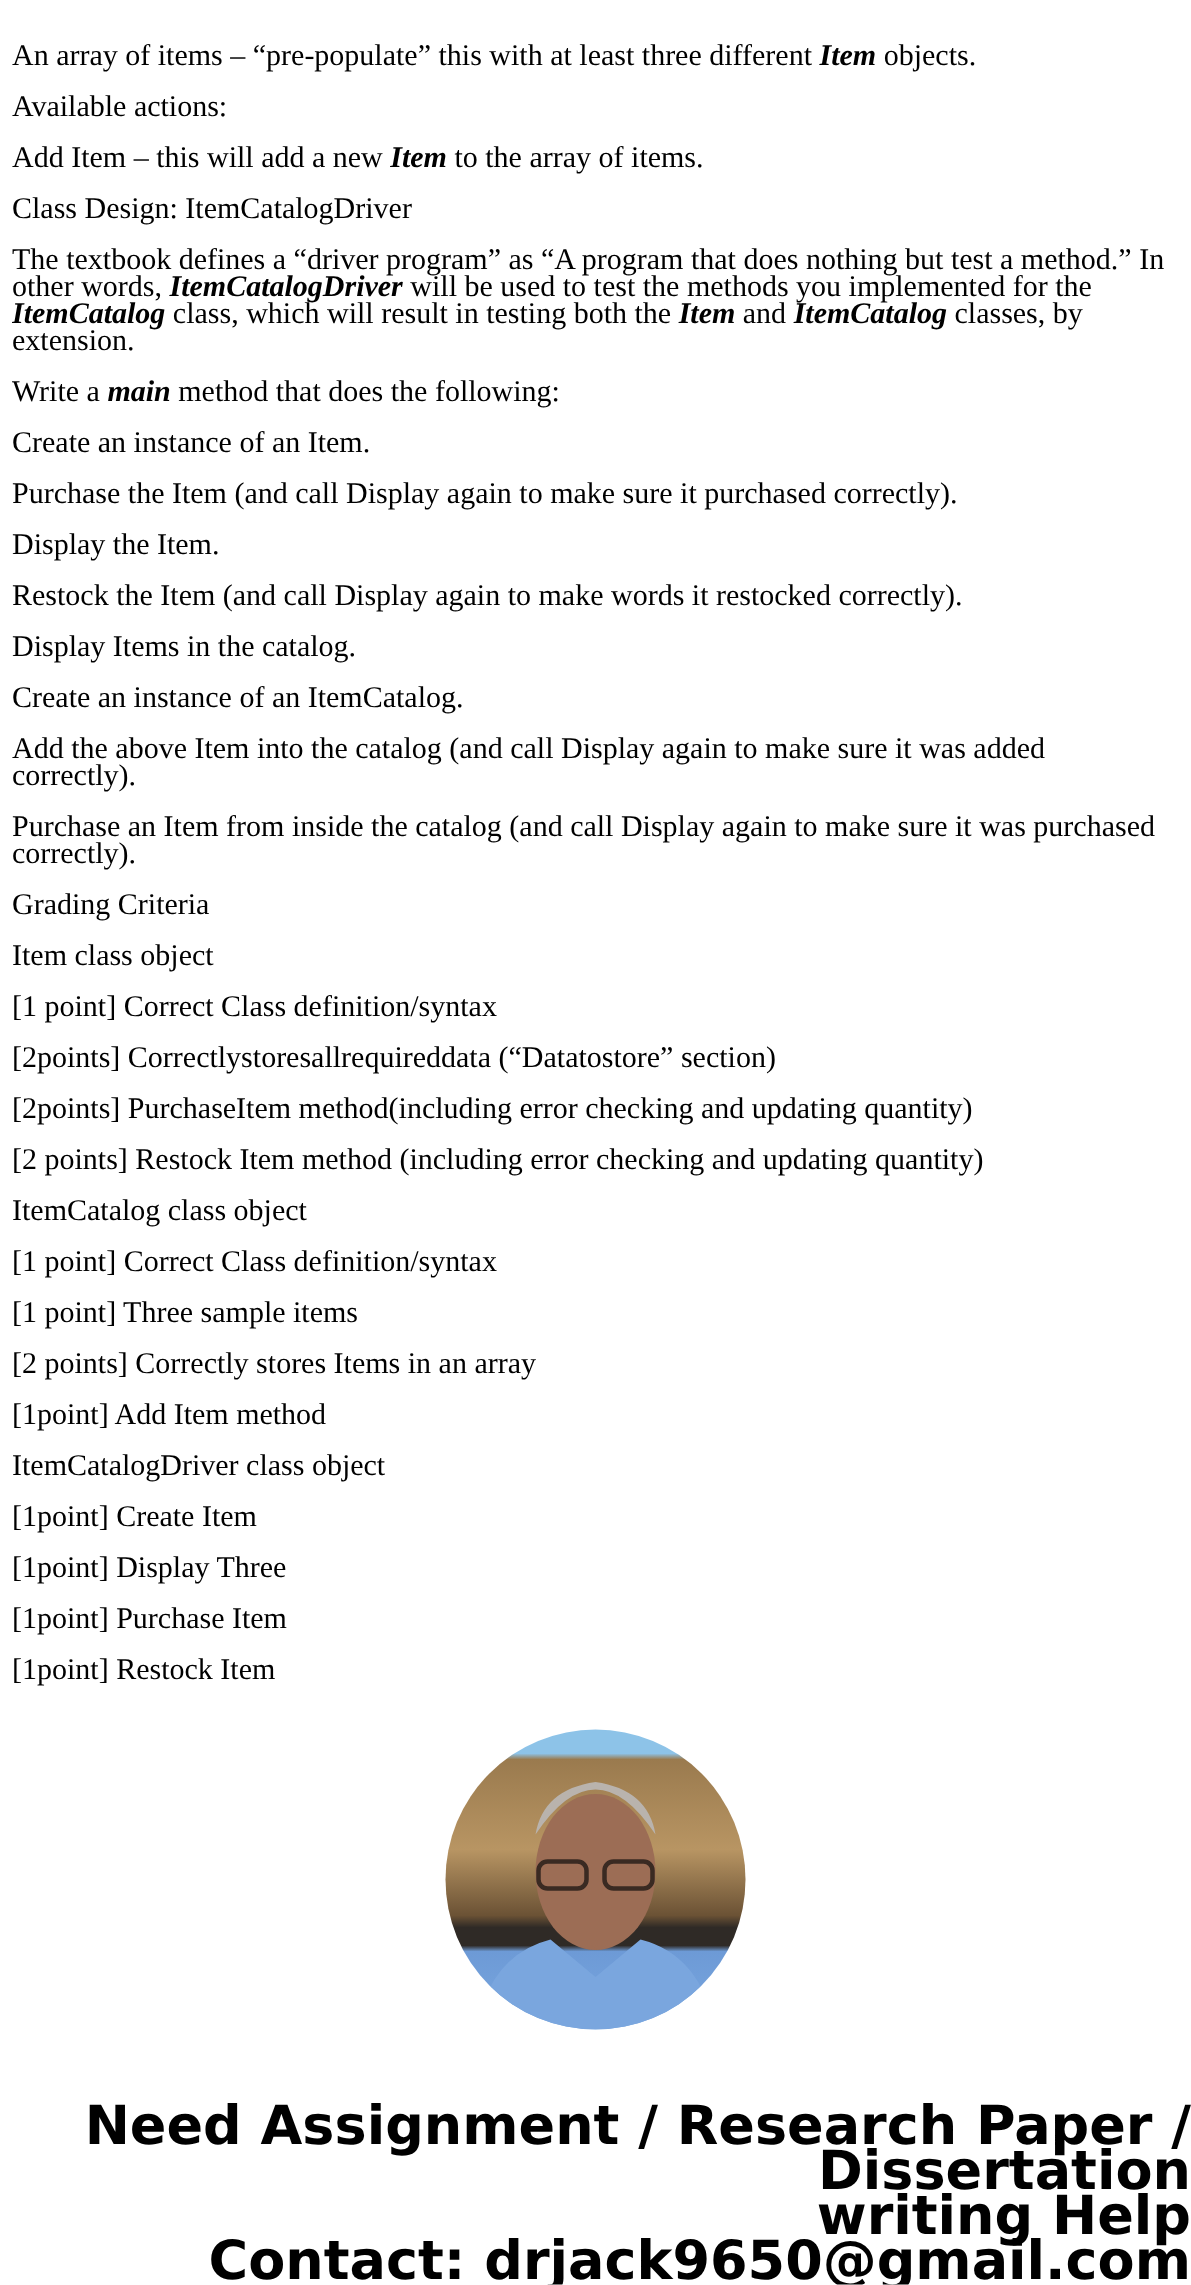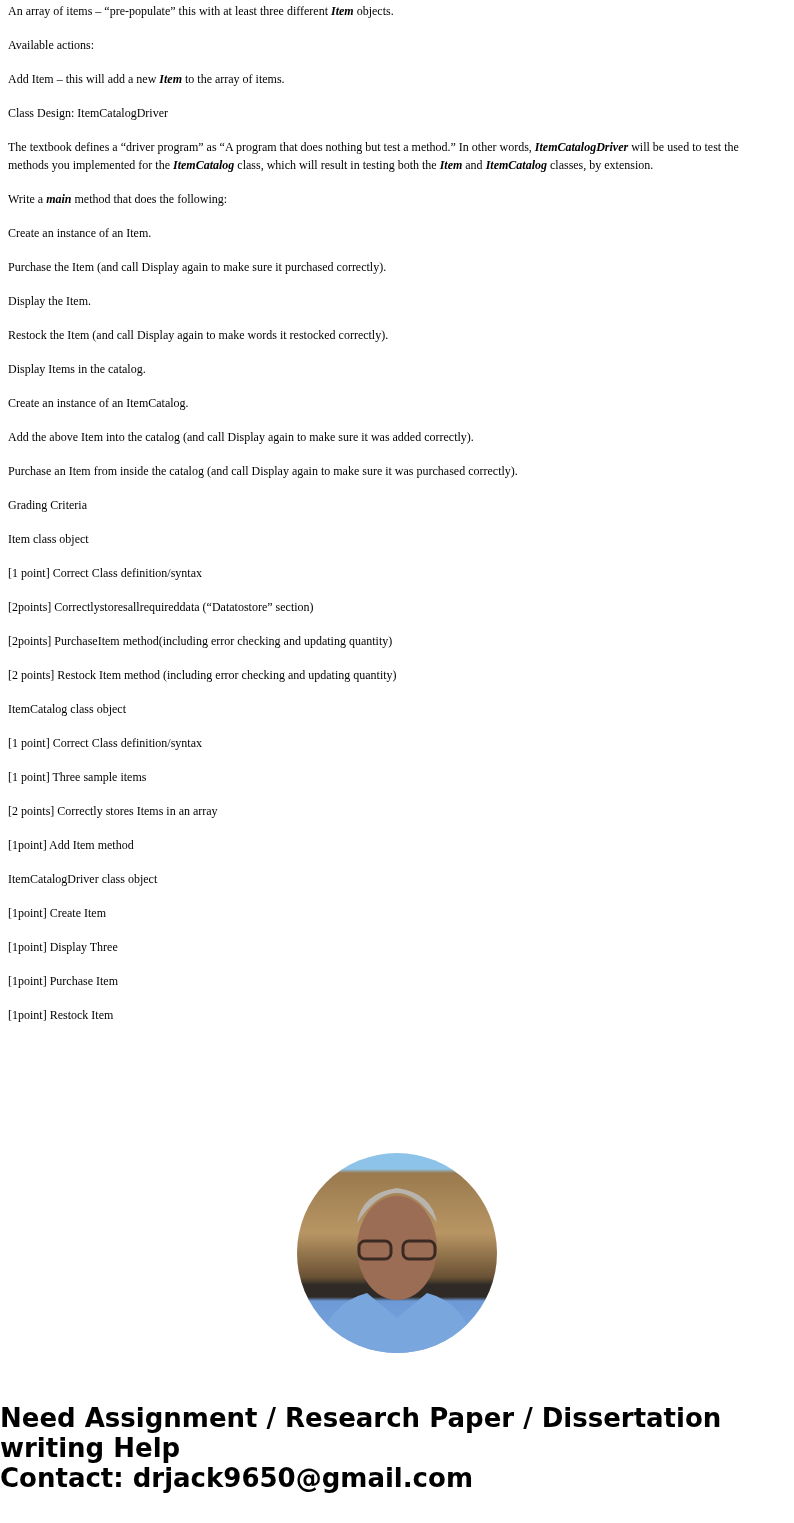--- a/index.html
+++ b/index.html
@@ -1,31 +1,31 @@
 <!DOCTYPE html>
 <html><head>
   <meta charset="utf-8">
   <style>
     html, body { margin: 0; padding: 0; background: #ffffff; }
     body { width: 794px; height: 1523px; position: relative; overflow: hidden; color: #000; }
     .doc {
-      position: absolute; left: 8px; top: 2px; width: 770px; height: 1104px;
+      position: absolute; left: 8px; top: 28px; width: 770px; height: 1104px;
       overflow: hidden;
-      font-family: "Liberation Serif", serif; font-size: 12px; line-height: 18px;
+      font-family: "Liberation Serif", serif; font-size: 20px; line-height: 18px;
     }
     .doc p { margin: 0 0 16px 0; }
     .doc b { font-weight: bold; font-style: italic; }
     .avatar {
       position: absolute; left: 297px; top: 1153px; width: 200px; height: 200px;
       border-radius: 50%; overflow: hidden;
       background: linear-gradient(180deg, #8dc3e8 0%, #8dc3e8 8%, #9a7a4e 10%, #b89563 40%, #6b5235 62%, #2f2a26 66%, #2f2a26 72%, #6d9ad6 74%, #7aa8e0 100%);
     }
     .footer {
-      position: absolute; left: 0; top: 1403px; width: 794px; text-align: left;
-      font-family: "DejaVu Sans", sans-serif; font-weight: bold; font-size: 26px; line-height: 30px;
+      position: absolute; left: 0; top: 1403px; width: 794px; text-align: right;
+      font-family: "DejaVu Sans", sans-serif; font-weight: bold; font-size: 36px; line-height: 30px;
     }
   </style>
 </head>
 <body>
 
 <div class="doc">
   <p><span>An array of items – “pre-populate” this with at least three different </span><b>Item</b><span> objects.</span></p>
   <p>Available actions:</p>
   <p><span>Add Item – this will add a new </span><b>Item</b><span> to the array of items.</span></p>
   <p>Class Design: ItemCatalogDriver</p>

